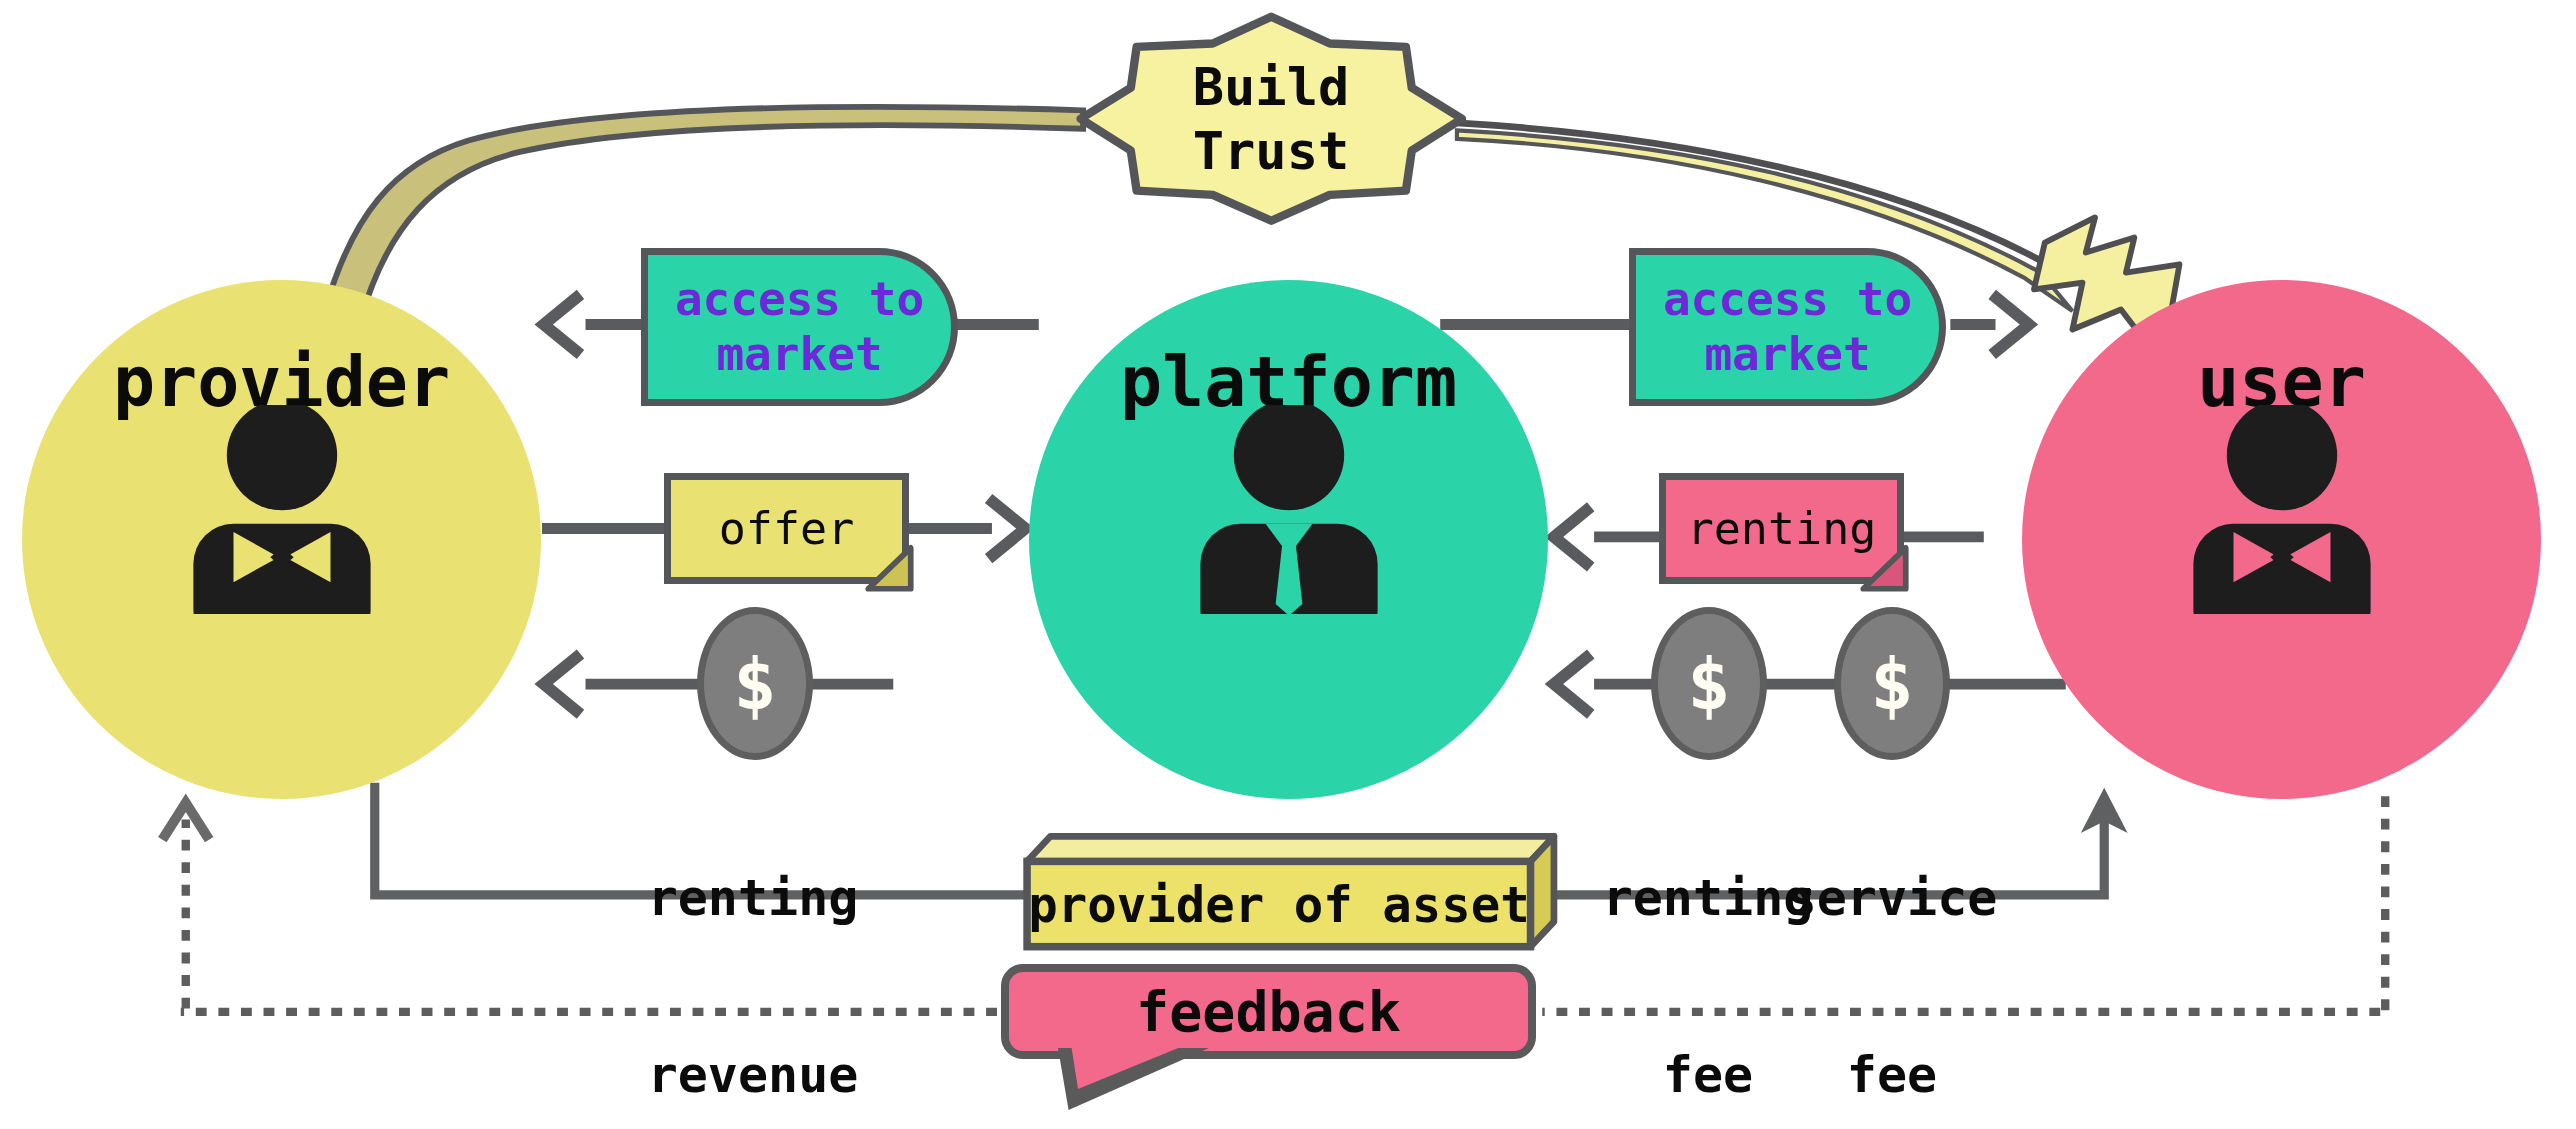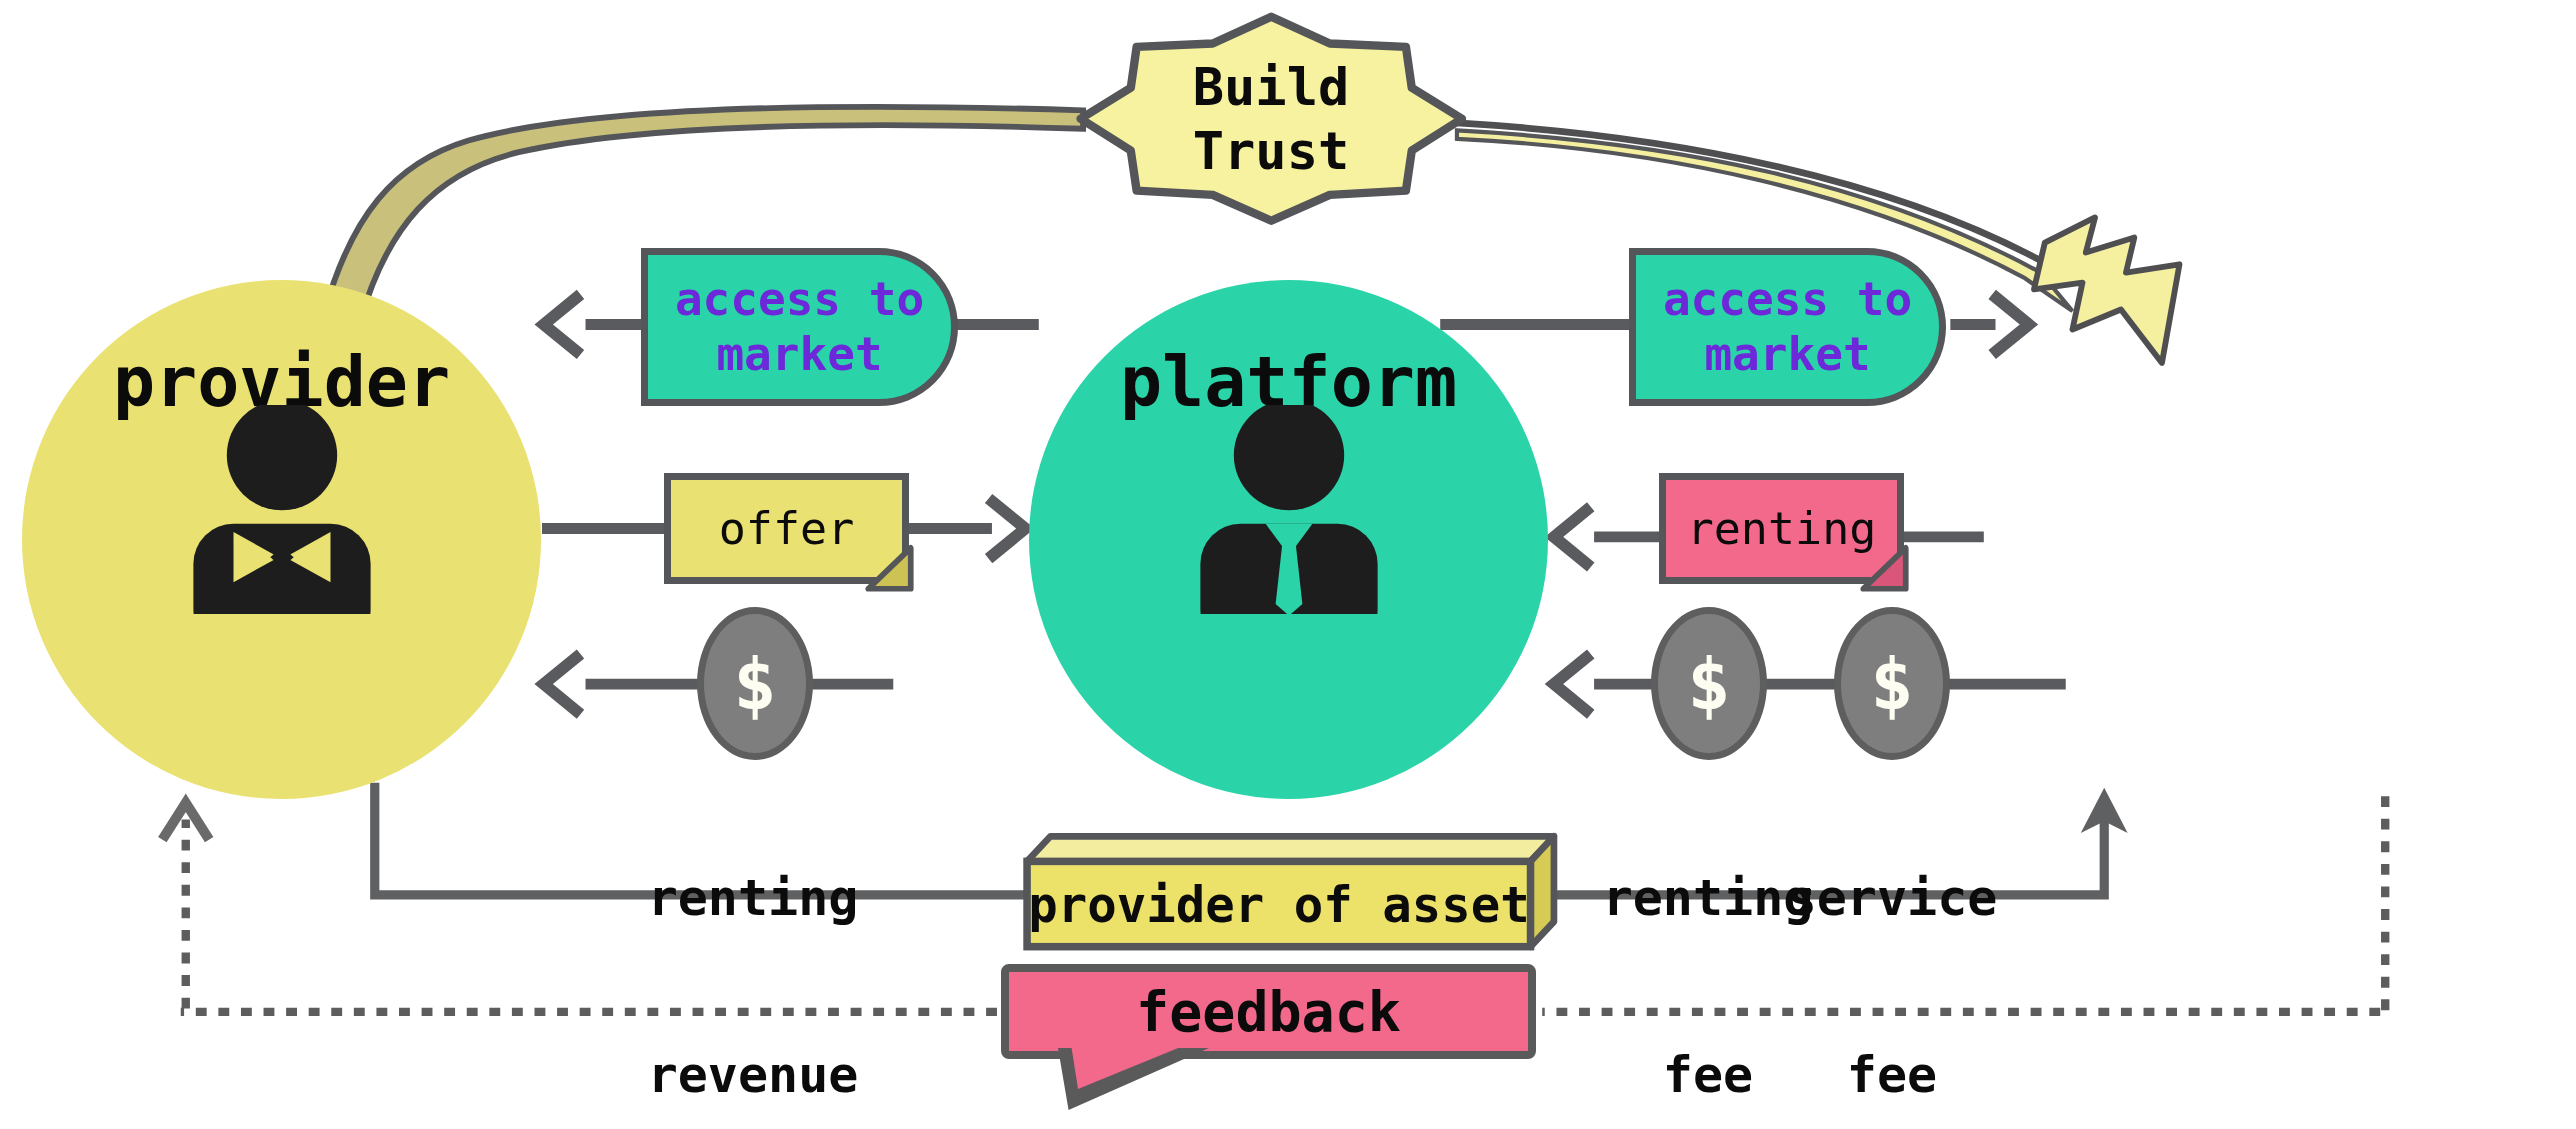--- a/index.html
+++ b/index.html
@@ -64,21 +64,21 @@
 
   
   .box-label{
     position:absolute;left:1279px;top:905px;transform:translate(-50%,-50%);z-index:3;
     font-size:49px;font-weight:bold;white-space:nowrap;color:#0b0b0b;
   }
 
   
   .bubble{
     position:absolute;left:1001px;top:964px;width:519px;height:79px;background:#f2698c;
-    border:8.4px solid #5a5a5a;border-radius:8px;z-index:2;
+    border:8.4px solid #5a5a5a;border-radius:22px;z-index:2;
     display:flex;align-items:center;justify-content:center;font-size:55px;font-weight:bold;color:#0b0b0b;
   }
   .bubble .tail-outline{
     position:absolute;left:49px;bottom:-59px;width:151px;height:62px;background:#5a5a5a;
     clip-path:polygon(0 0,100% 0,7% 100%);
   }
   .bubble .tail-fill{
     position:absolute;left:62px;bottom:-38px;width:117px;height:45px;background:#f2698c;
     clip-path:polygon(0 0,100% 0,6% 100%);
   }
@@ -160,20 +160,30 @@
   <div class="actor platform">
     <div class="actor-label">platform</div>
     <svg class="person" width="201" height="209" viewBox="0 0 240 250">
       <circle cx="120" cy="60" r="66" fill="#1d1d1d"></circle>
       <rect x="14" y="142" width="212" height="150" rx="48" fill="#1d1d1d"></rect>
       <polygon points="92,142 148,142 120,180" fill="#2bd3a9"></polygon>
       <polygon points="112,166 128,166 136,238 120,252 104,238" fill="#2bd3a9"></polygon>
     </svg>
   </div>
 
+  <div class="actor user">
+    <div class="actor-label">user</div>
+    <svg class="person" width="201" height="209" viewBox="0 0 240 250">
+      <circle cx="120" cy="60" r="66" fill="#1d1d1d"></circle>
+      <rect x="14" y="142" width="212" height="150" rx="48" fill="#1d1d1d"></rect>
+      <polygon points="62,152 62,212 116,182" fill="#f2698c"></polygon>
+      <polygon points="178,152 178,212 124,182" fill="#f2698c"></polygon>
+      <polygon points="120,170 134,182 120,194 106,182" fill="#1d1d1d"></polygon>
+    </svg>
+  </div>
 
   <div class="badge-text">
     <div>Build</div>
     <div>Trust</div>
   </div>
 
   <div class="bullet left">
     <div>
       <div>access to</div>
       <div>market</div>

